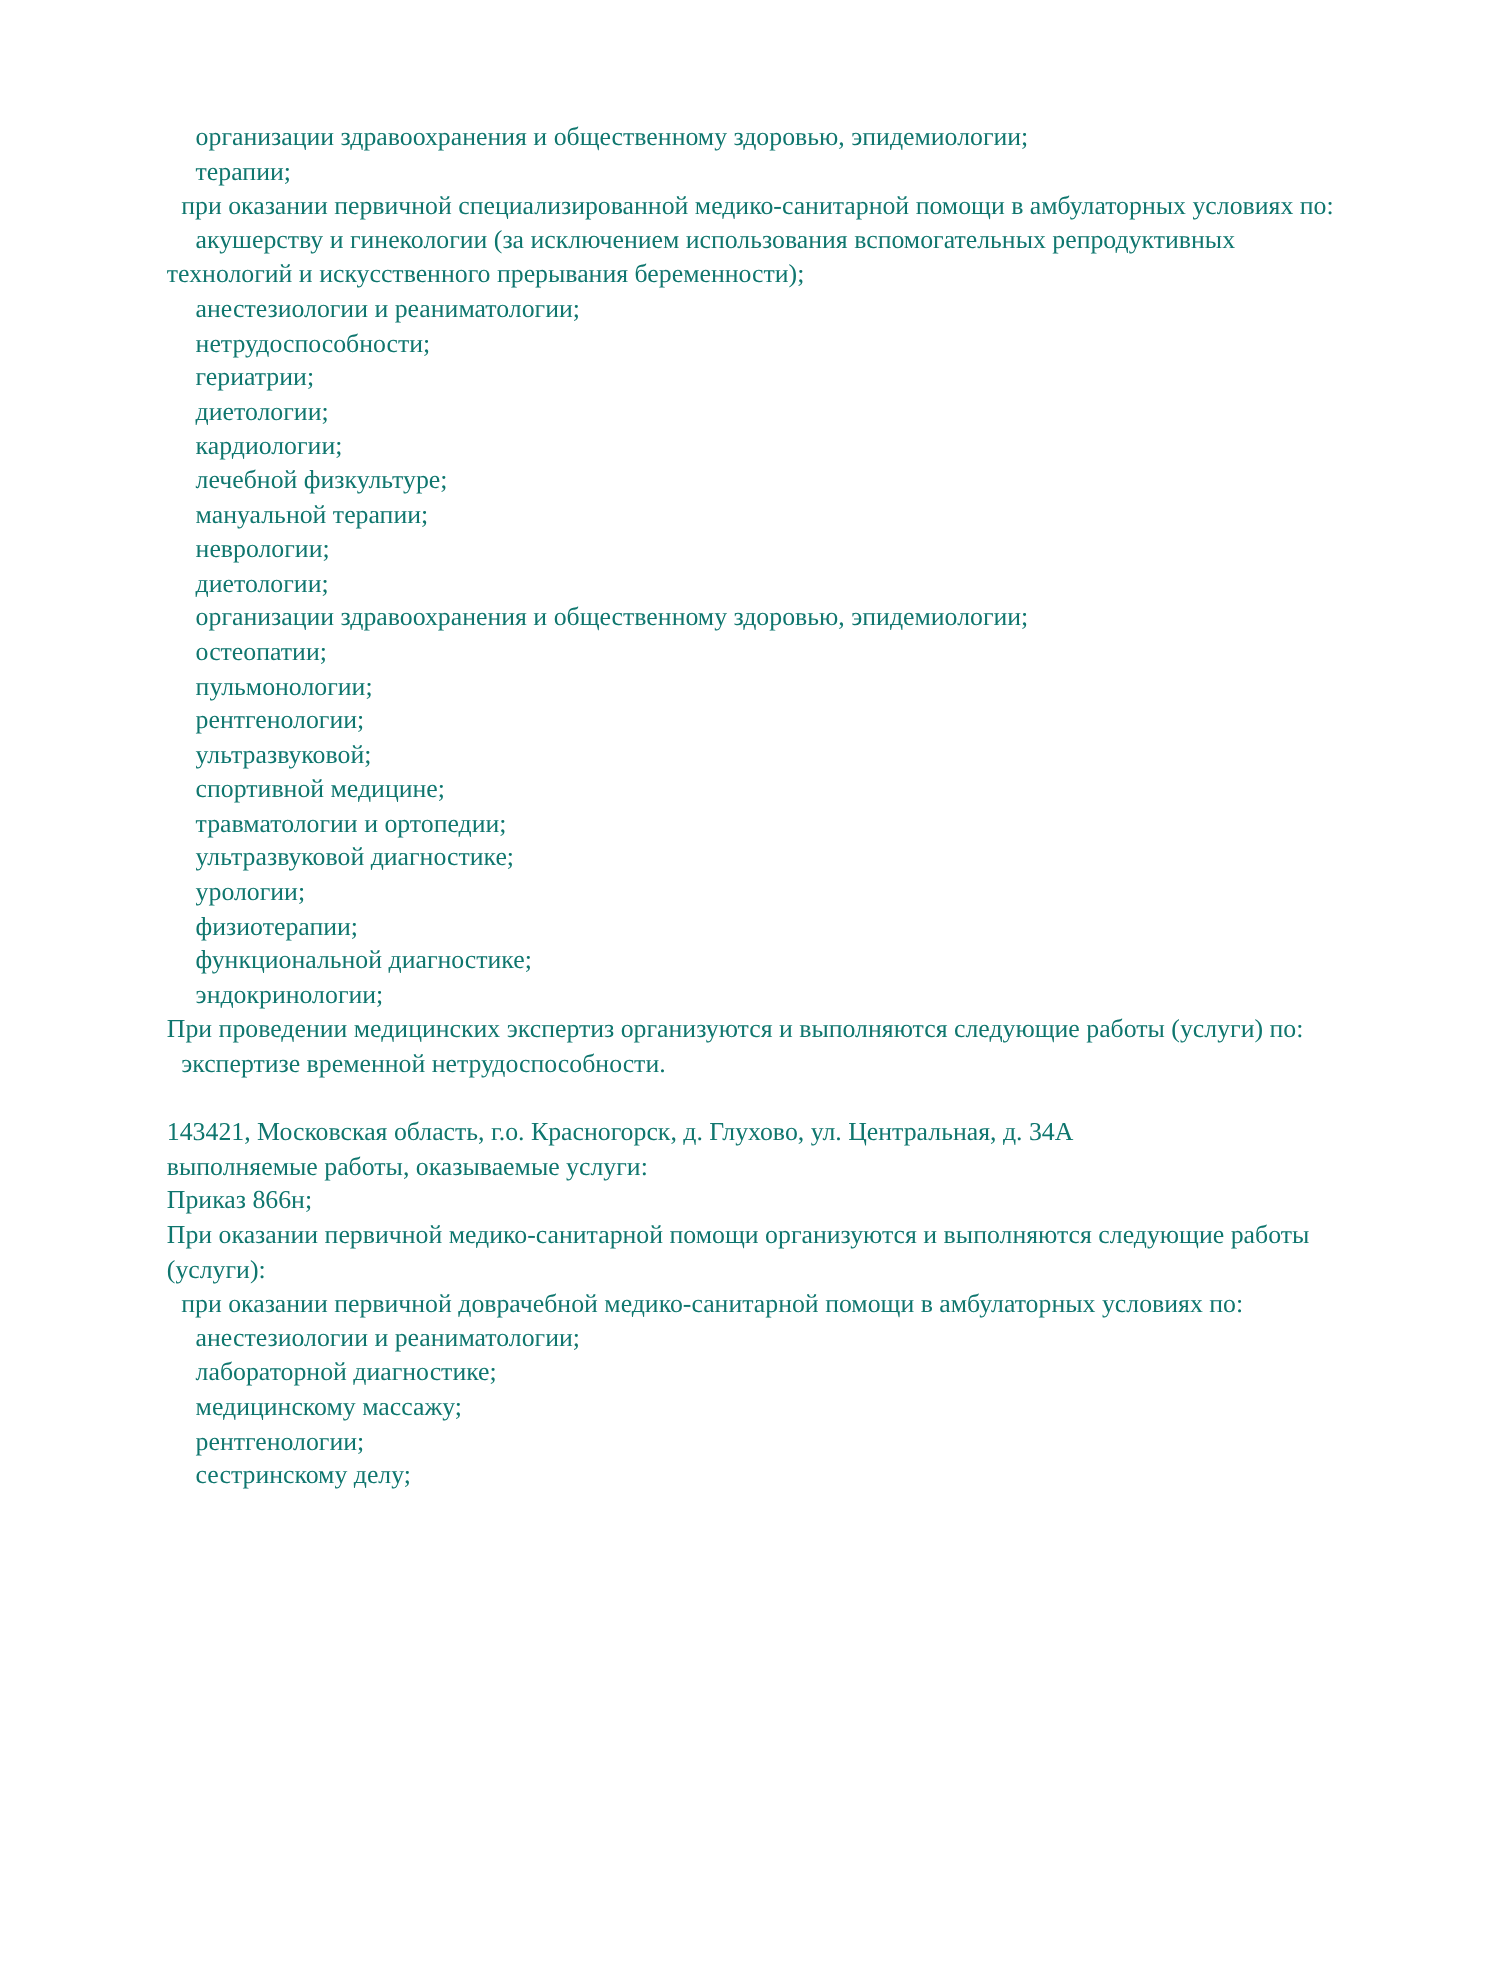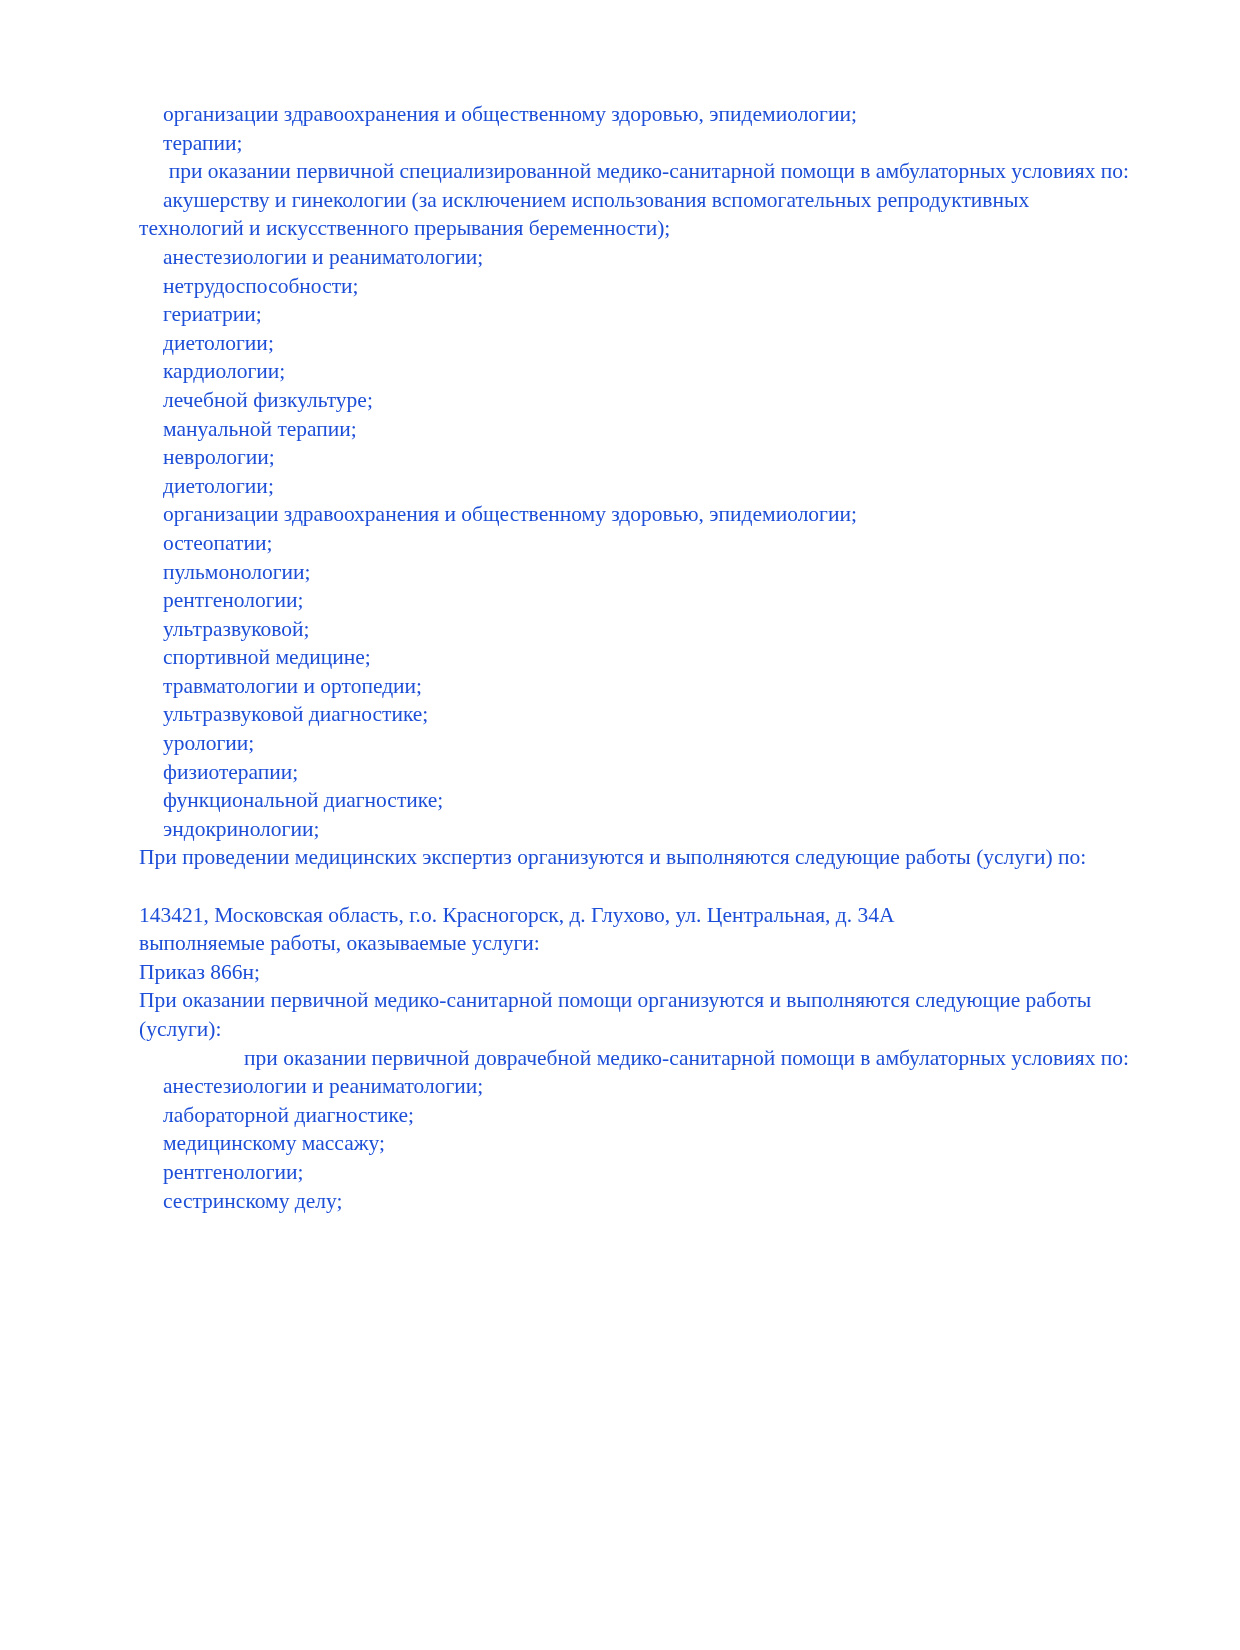--- a/index.html
+++ b/index.html
@@ -1,24 +1,24 @@
 <!DOCTYPE html>
 <html><head>
 <meta charset="utf-8">
 <style>
   html, body { margin: 0; padding: 0; background: #ffffff; }
   body { width: 1240px; height: 1650px; position: relative; overflow: hidden; }
   .page {
     position: absolute; left: 139px; top: 100px; width: 990px;
     font-family: "Liberation Serif", "DejaVu Serif", serif;
-    font-size: 21.5px; line-height: 28.6px; color: #1d4ed8;
+    font-size: 21.5px; line-height: 28.6px; color: #0f766e;
   }
   .line { white-space: pre-wrap; margin: 0; }
   .l0 { padding-left: 0; }
-  .l1 { text-indent: 12px; text-align: right; }
+  .l1 { text-indent: 12px; }
   .l2 { text-indent: 24px; }
   .blank { height: 28.6px; }
 </style>
 </head>
 <body>
 
 <div class="page">
   <div class="line l2">организации здравоохранения и общественному здоровью, эпидемиологии;</div>
   <div class="line l2">терапии;</div>
   <div class="line l1">при оказании первичной специализированной медико-санитарной помощи в амбулаторных условиях по:</div>
@@ -40,20 +40,21 @@
   <div class="line l2">ультразвуковой;</div>
   <div class="line l2">спортивной медицине;</div>
   <div class="line l2">травматологии и ортопедии;</div>
   <div class="line l2">ультразвуковой диагностике;</div>
   <div class="line l2">урологии;</div>
   <div class="line l2">физиотерапии;</div>
   <div class="line l2">функциональной диагностике;</div>
   <div class="line l2">эндокринологии;</div>
 
   <div class="line l0">При проведении медицинских экспертиз организуются и выполняются следующие работы (услуги) по:</div>
+  <div class="line l1">экспертизе временной нетрудоспособности.</div>
 
   <div class="blank"></div>
 
   <div class="line l0">143421, Московская область, г.о. Красногорск, д. Глухово, ул. Центральная, д. 34А</div>
   <div class="line l0">выполняемые работы, оказываемые услуги:</div>
   <div class="line l0">Приказ 866н;</div>
   <div class="line l0">При оказании первичной медико-санитарной помощи организуются и выполняются следующие работы (услуги):</div>
   <div class="line l1">при оказании первичной доврачебной медико-санитарной помощи в амбулаторных условиях по:</div>
 
   <div class="line l2">анестезиологии и реаниматологии;</div>

